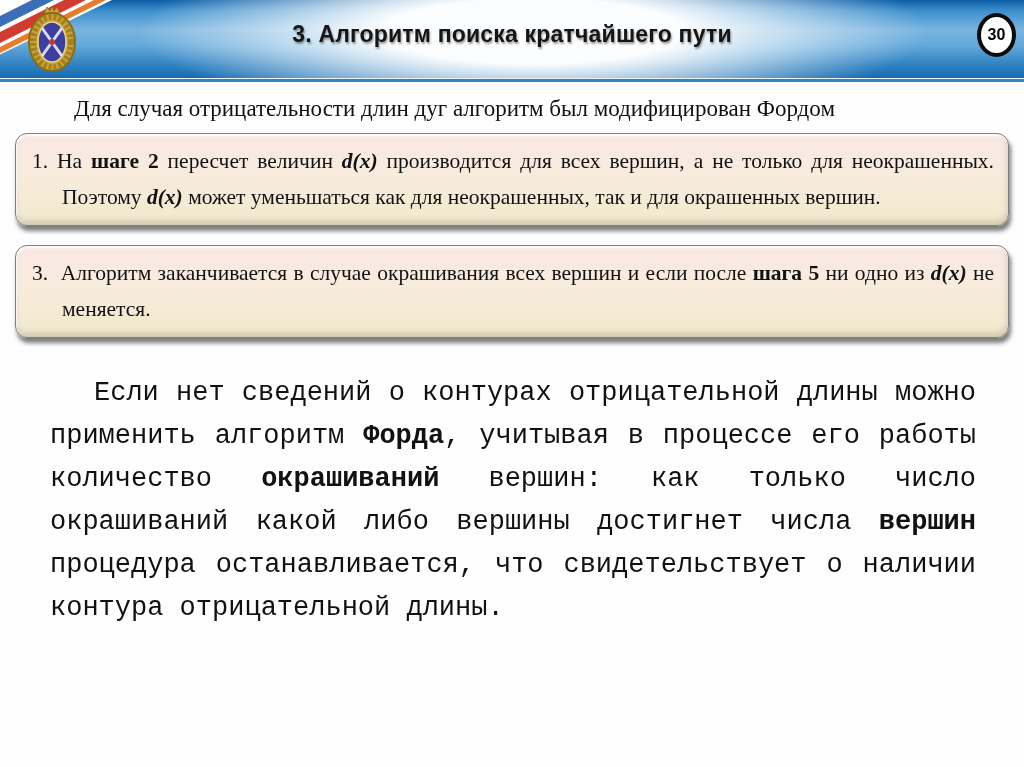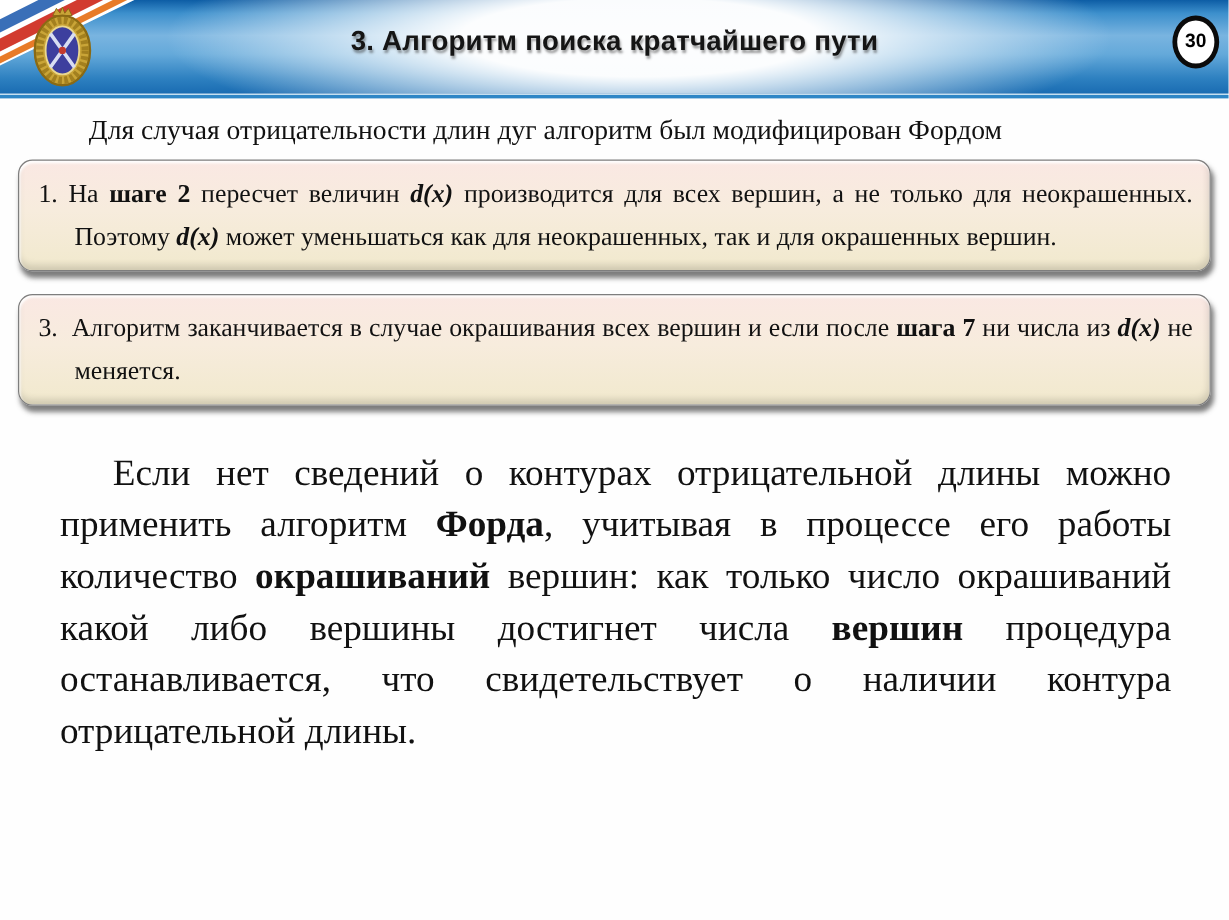--- a/index.html
+++ b/index.html
@@ -83,24 +83,25 @@
     margin: 0;
     font-size: 21.5px;
     line-height: 36px;
     text-align: justify;
     padding-left: 30px;
     text-indent: -30px;
   }
 
   .closing {
     margin: 34px 48px 0 50px;
-    font-size: 31px;
+    font-size: 27px;
     line-height: 43px;
     text-align: justify;
     text-indent: 44px;
+    font-family: Liberation Mono, monospace;
   }
 </style>
 </head>
 <body>
 
 <div class="slide">
 
   <header class="slide-header">
 
     <div class="emblem-wrap">
@@ -144,19 +145,19 @@
 
   <main>
     <p class="intro">Для случая отрицательности длин дуг алгоритм был модифицирован Фордом</p>
 
     <div class="note-box">
       <p><span>1.&nbsp;На </span><span style="font-weight: bold;">шаге 2</span><span> пересчет величин </span><span style="font-weight: bold; font-style: italic;">d(x)</span><span> производится для всех вершин, а не только для неокрашенных. Поэтому </span><span style="font-weight: bold; font-style: italic;">d(x)</span><span> может уменьшаться как для неокрашенных, так и для окрашенных вершин.</span></p>
     </div>
 
 
     <div class="note-box">
-      <p><span>3.&nbsp;&nbsp;Алгоритм заканчивается в случае окрашивания всех вершин и если после </span><span style="font-weight: bold;">шага 7</span><span> ни числа из </span><span style="font-weight: bold; font-style: italic;">d(x)</span><span> не меняется.</span></p>
+      <p><span>3.&nbsp;&nbsp;Алгоритм заканчивается в случае окрашивания всех вершин и если после </span><span style="font-weight: bold;">шага 5</span><span> ни одно из </span><span style="font-weight: bold; font-style: italic;">d(x)</span><span> не меняется.</span></p>
     </div>
 
     <p class="closing"><span>Если нет сведений о  контурах отрицательной длины можно применить алгоритм </span><span style="font-weight: bold;">Форда</span><span>, учитывая в процессе его работы количество </span><span style="font-weight: bold;">окрашиваний</span><span> вершин: как только число окрашиваний какой либо вершины достигнет числа </span><span style="font-weight: bold;">вершин</span><span> процедура останавливается, что свидетельствует о наличии контура отрицательной длины.</span></p>
   </main>
 
 </div>
 
 </body></html>

